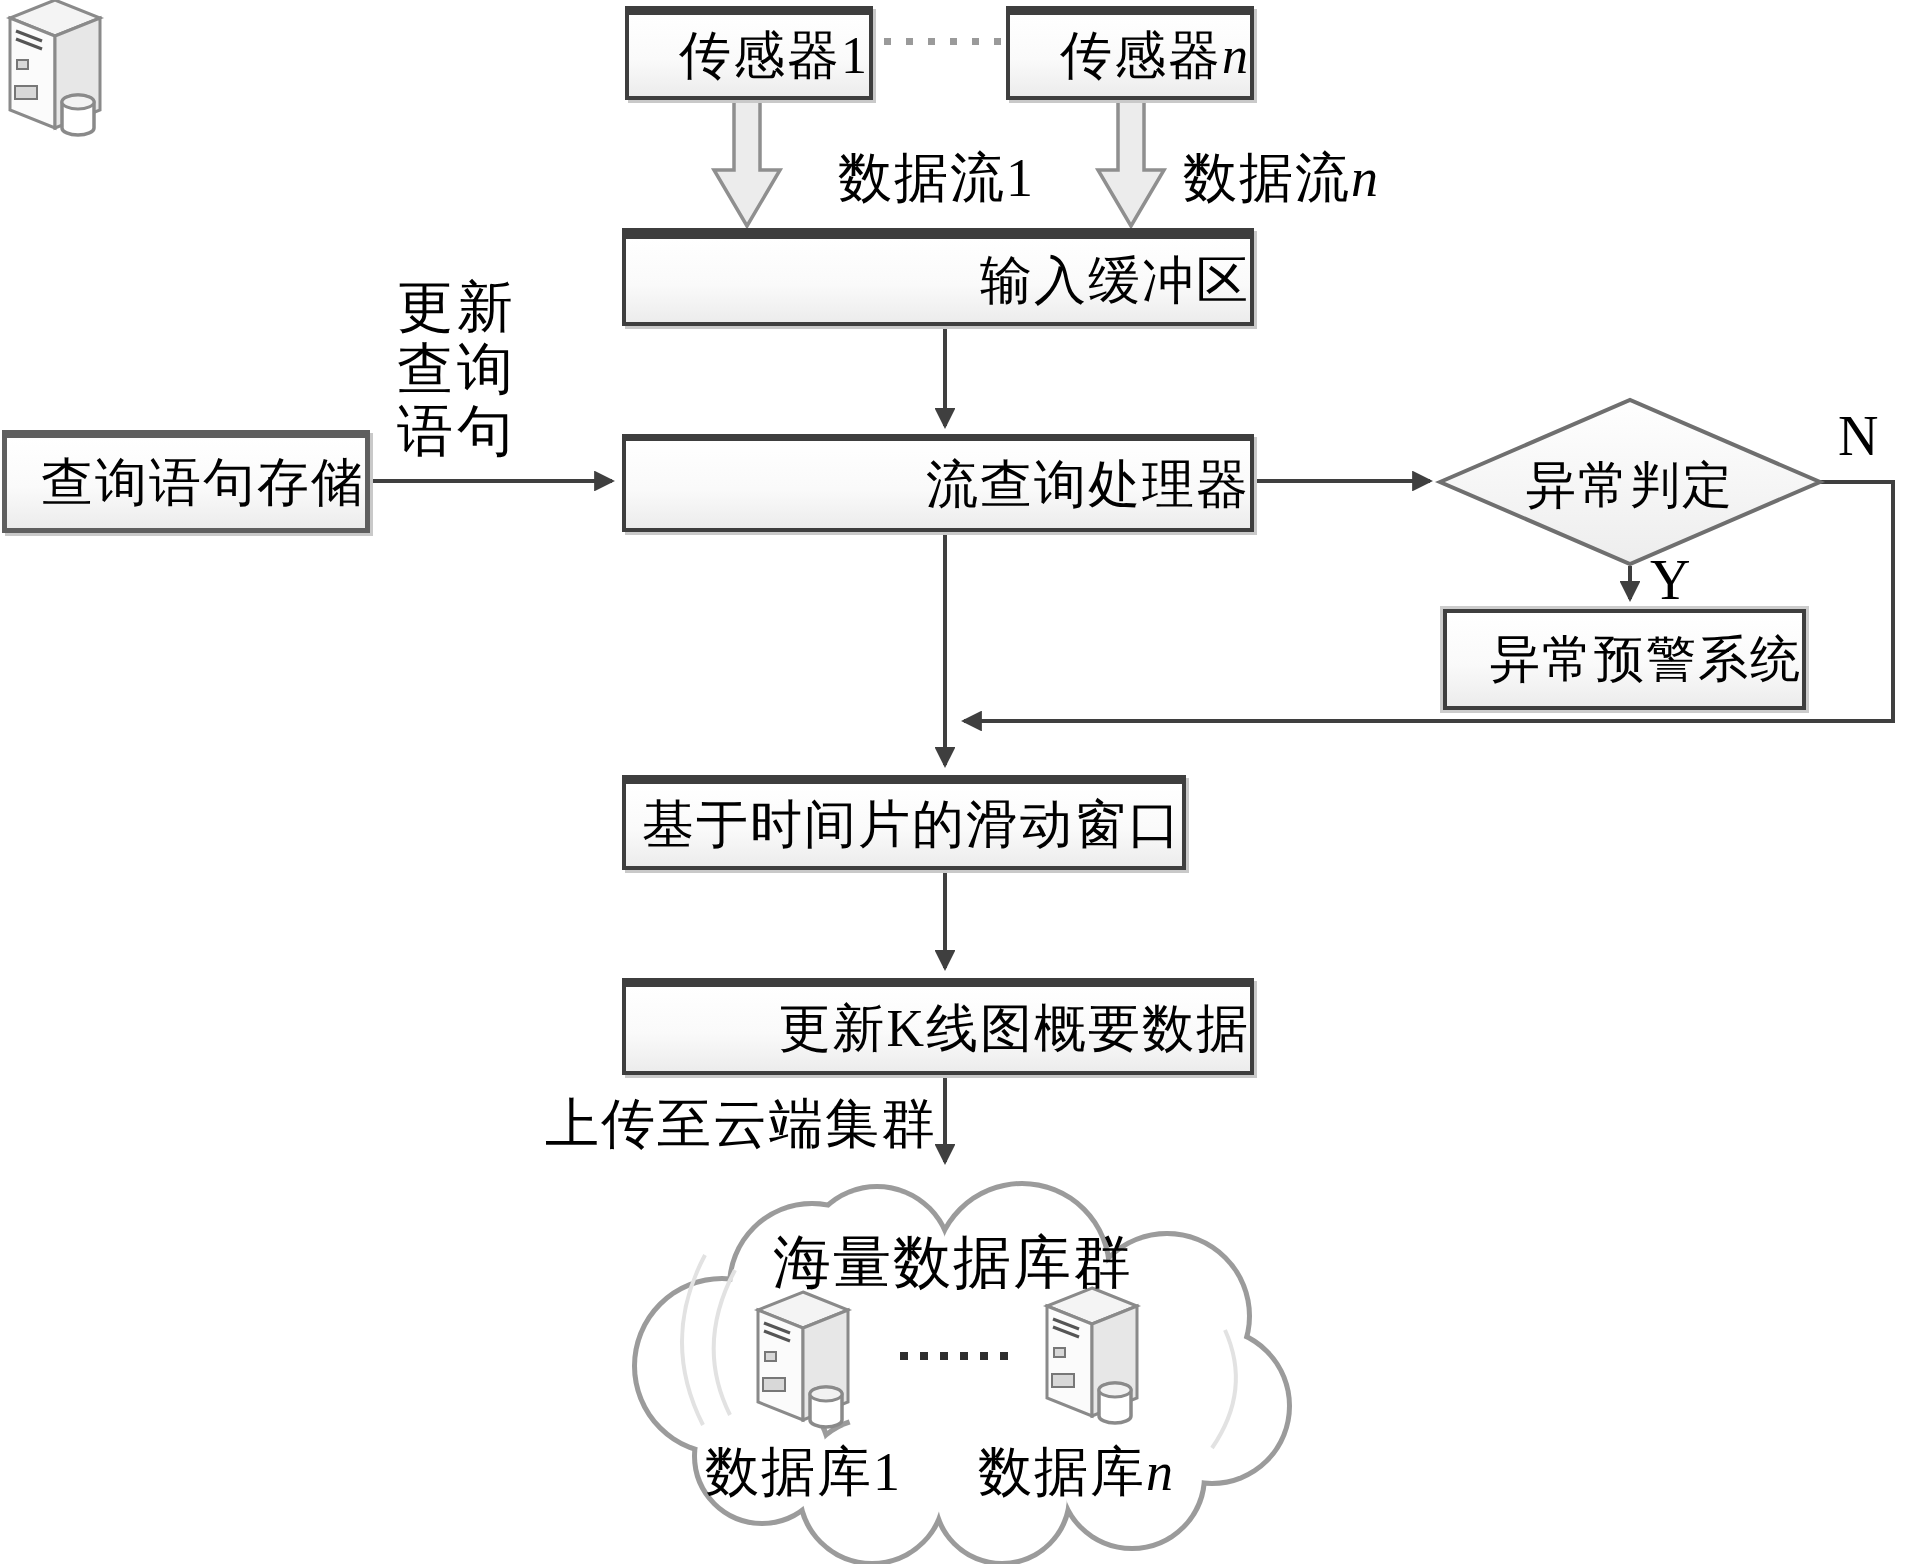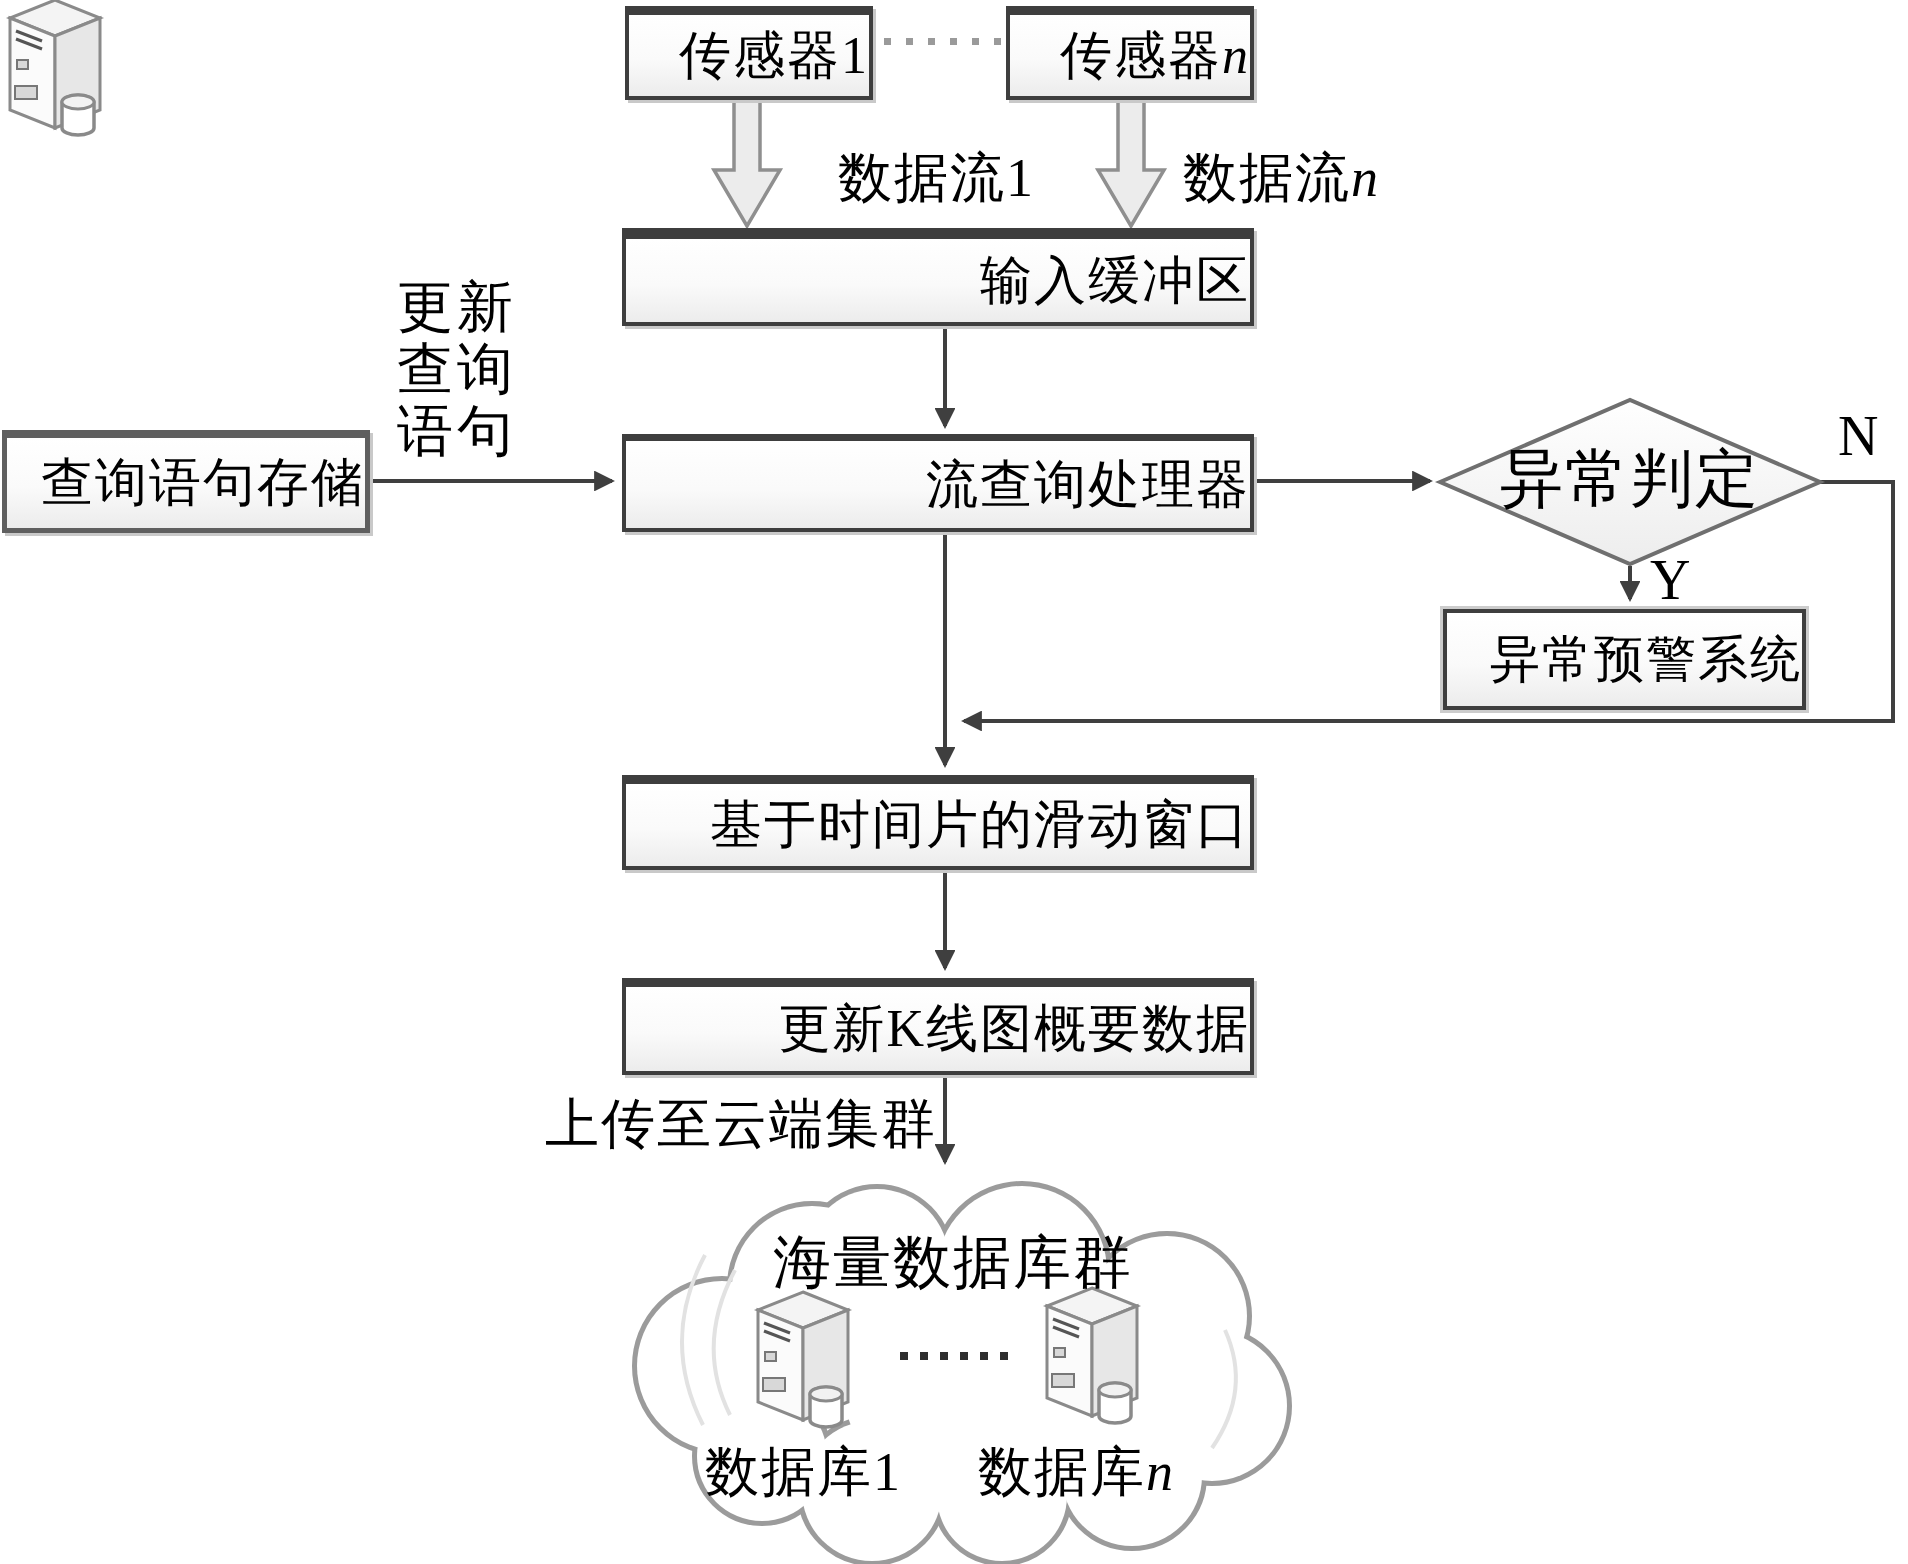--- a/index.html
+++ b/index.html
@@ -142,29 +142,29 @@
   </div>
 
   <div class="box" style="left:622px;top:434px;width:632px;height:98px;border-top-width:7px;padding-left:8px;">
     <span>流查询处理器</span>
   </div>
 
   <div class="box halo" style="left:1443px;top:609px;width:363px;height:101px;font-size:50px;">
     <span>异常预警系统</span>
   </div>
 
-  <div class="box" style="left:622px;top:775px;width:632px;height:95px;">
+  <div class="box" style="left:622px;top:775px;width:564px;height:95px;">
     <span>基于时间片的滑动窗口</span>
   </div>
 
   <div class="box" style="left:622px;top:978px;width:632px;height:97px;">
     <span>更新K线图概要数据</span>
   </div>
 
-  <div class="lbl small center" style="left:1480px;top:436px;width:300px;font-size:63px;font-family:Liberation Serif, serif;">
+  <div class="lbl small center" style="left:1480px;top:452px;width:300px;font-size:50px;font-family:Liberation Serif, serif;">
     <span>异常判定</span>
   </div>
 
   <div class="lbl" style="left:790px;top:142px;margin-left:48px;">
     <span>数据流1</span>
   </div>
 
   <div class="lbl" style="left:1183px;top:142px;">
     <span>数据流</span><span class="ital">n</span>
   </div>

